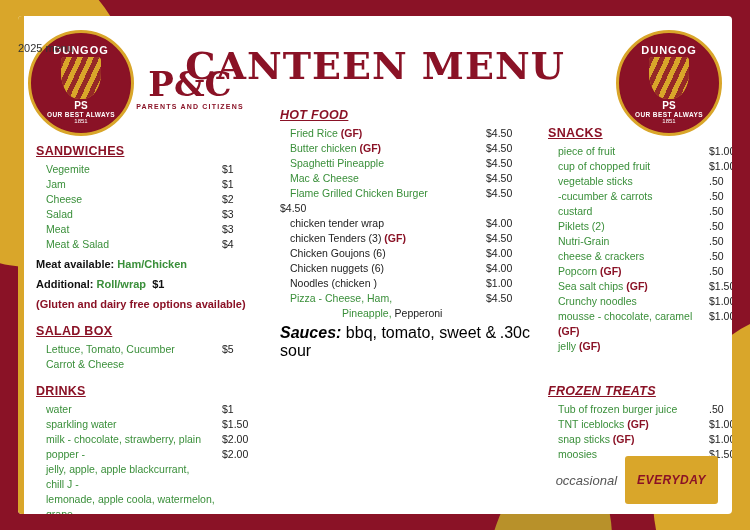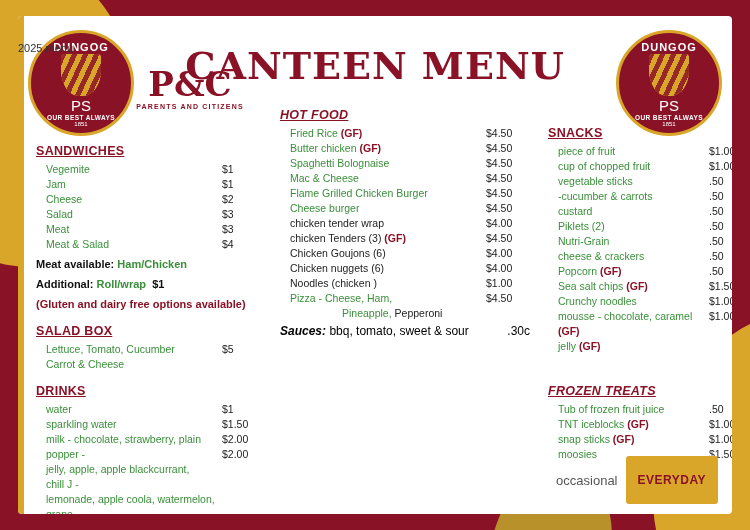--- a/index.html
+++ b/index.html
@@ -25,21 +25,21 @@
     background:#8a1226;border:3px solid #d9a62a;color:#fff;
     display:flex;flex-direction:column;align-items:center;justify-content:center;
     text-align:center;box-shadow:0 0 0 1px #8a1226 inset;}
   .crest.left{left:10px;top:14px;}
   .crest.right{right:10px;top:14px;}
   .crest .cname{font-size:11px;font-weight:bold;letter-spacing:1px;margin-top:2px;}
   .crest .shield{width:40px;height:42px;margin:1px 0;background:#d9a62a;
     border-radius:4px 4px 18px 18px / 4px 4px 26px 26px;position:relative;overflow:hidden;}
   .crest .shield:before{content:"";position:absolute;left:0;top:0;width:100%;height:100%;
     background:repeating-linear-gradient(115deg,#8a1226 0 5px,#d9a62a 5px 10px);opacity:.85;}
-  .crest .ps{font-size:15px;font-weight:normal;}
+  .crest .ps{font-size:10px;font-weight:bold;}
   .crest .motto{font-size:6.5px;font-weight:bold;letter-spacing:.4px;}
   .crest .yr{font-size:6px;}
 
   
   .year{position:absolute;top:26px;left:0;right:0;font-size:11px;color:#333;}
   .title{position:absolute;top:27px;left:0;right:0;text-align:center;
     font-family:"DejaVu Serif", serif;font-weight:bold;font-size:38px;color:#8a1226;
     letter-spacing:1px;}
   .pc{position:absolute;left:112px;top:52px;width:120px;text-align:center;color:#8a1226;}
   .pc .pcbig{font-family:"DejaVu Serif", serif;font-weight:bold;font-size:34px;line-height:32px;}
@@ -55,26 +55,26 @@
     text-decoration:underline;margin-bottom:4px;letter-spacing:.3px;}
   .sec-head.plain{font-style:normal;}
   .row{display:flex;justify-content:space-between;font-size:10.5px;line-height:15px;color:#222;}
   .row .nm{flex:1;padding-right:6px;margin-left:10px;}
   .row .pr{white-space:nowrap;text-align:left;width:44px;}
   .green{color:#3a8f3a;}
   .gf{color:#8a1226;font-weight:bold;}
   .note{font-size:11px;line-height:15px;color:#111;font-weight:bold;margin-top:5px;}
   .note .g{color:#3a8f3a;}
   .indent{padding-left:52px;}
-  .sauces{font-size:12px;margin-top:3px;display:flex;justify-content:space-between;}
+  .sauces{font-size:16px;margin-top:3px;display:flex;justify-content:space-between;}
   .sauces b{font-style:italic;}
   .spacer{height:12px;}
 
   
-  .footer{position:absolute;right:14px;bottom:10px;display:flex;align-items:center;gap:8px;}
+  .footer{position:absolute;right:14px;bottom:10px;display:flex;align-items:center;gap:8px;font-style:italic;}
   .occ{font-size:13px;color:#555;}
   .everyday{background:#d9a62a;color:#8a1226;font-weight:bold;font-size:12px;
     padding:17px 12px;border-radius:3px;letter-spacing:.5px;}
   .leftbar{position:absolute;left:0;top:0;bottom:0;width:6px;background:#d9a62a;}
 </style>
 </head>
 <body>
 
 <div class="bg-swoosh sw1"></div>
 <div class="bg-swoosh sw2"></div>
@@ -198,33 +198,32 @@
     <div id="hotfood-list">
           <div class="row">
             <div class="nm green">Fried Rice<span class="gf"> (GF)</span></div>
             <div class="pr">$4.50</div>
           </div>
           <div class="row">
             <div class="nm green">Butter chicken<span class="gf"> (GF)</span></div>
             <div class="pr">$4.50</div>
           </div>
           <div class="row">
-            <div class="nm green">Spaghetti Bolognaise</div>
+            <div class="nm green">Spaghetti Pineapple</div>
             <div class="pr">$4.50</div>
           </div>
           <div class="row">
             <div class="nm green">Mac &amp; Cheese</div>
             <div class="pr">$4.50</div>
           </div>
           <div class="row">
             <div class="nm green">Flame Grilled Chicken Burger</div>
             <div class="pr">$4.50</div>
           </div>
           <div class="row">
-            <div class="nm green">Cheese burger</div>
             <div class="pr">$4.50</div>
           </div>
           <div class="row">
             <div class="nm">chicken tender wrap</div>
             <div class="pr">$4.00</div>
           </div>
           <div class="row">
             <div class="nm">chicken Tenders (3)<span class="gf"> (GF)</span></div>
             <div class="pr">$4.50</div>
           </div>
@@ -310,21 +309,21 @@
           </div>
           <div class="row">
             <div class="nm green">jelly<span class="gf"> (GF)</span></div>
             <div class="pr"></div>
           </div>
         </div>
     <div style="height:30px"></div>
     <div class="sec-head">FROZEN TREATS</div>
     <div id="frozen-list">
           <div class="row">
-            <div class="nm green">Tub of frozen fruit juice</div>
+            <div class="nm green">Tub of frozen burger juice</div>
             <div class="pr">.50</div>
           </div>
           <div class="row">
             <div class="nm green">TNT iceblocks<span class="gf"> (GF)</span></div>
             <div class="pr">$1.00</div>
           </div>
           <div class="row">
             <div class="nm green">snap sticks<span class="gf"> (GF)</span></div>
             <div class="pr">$1.00</div>
           </div>

